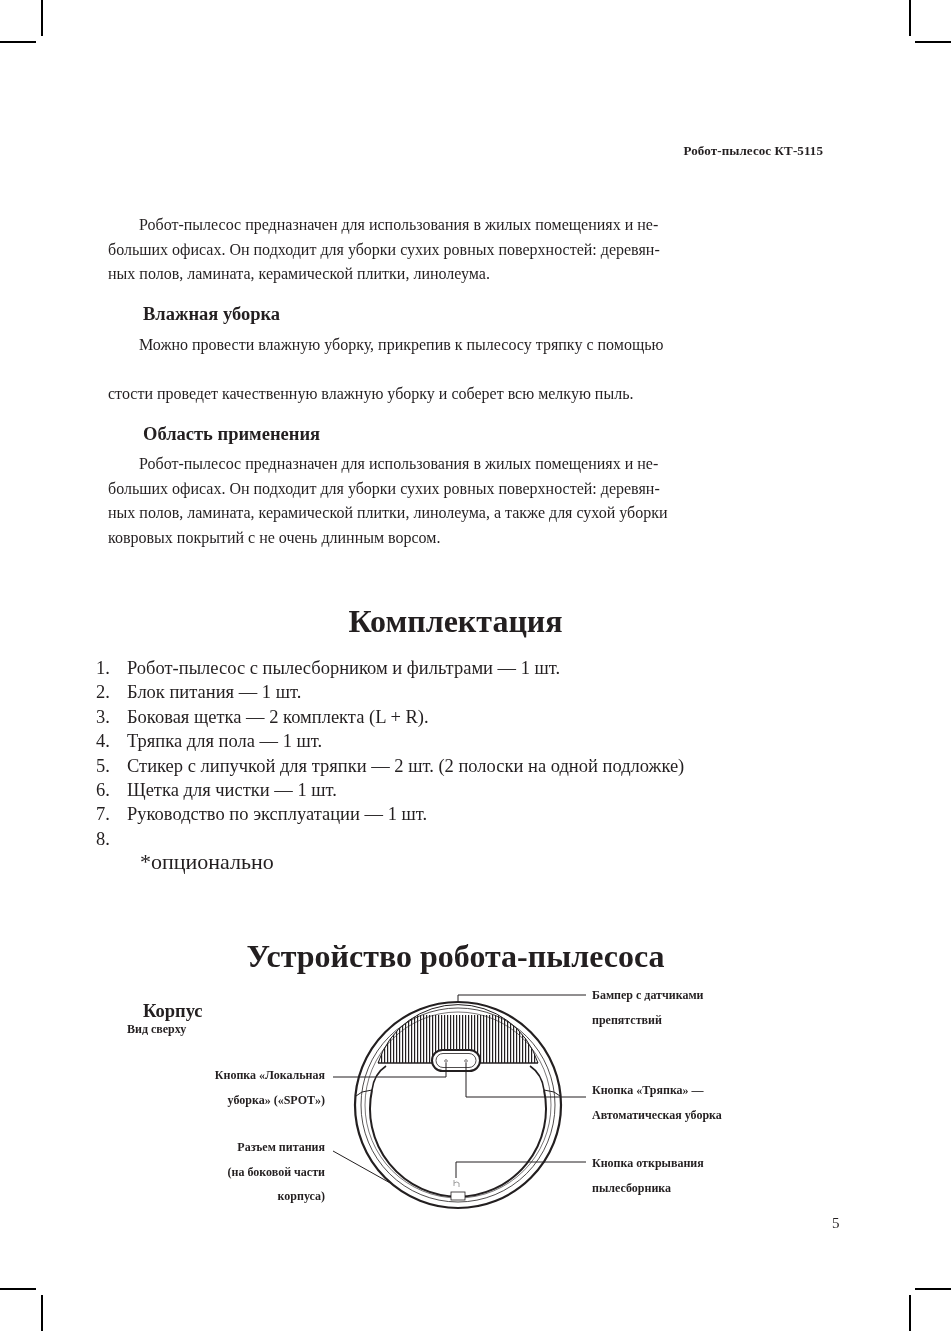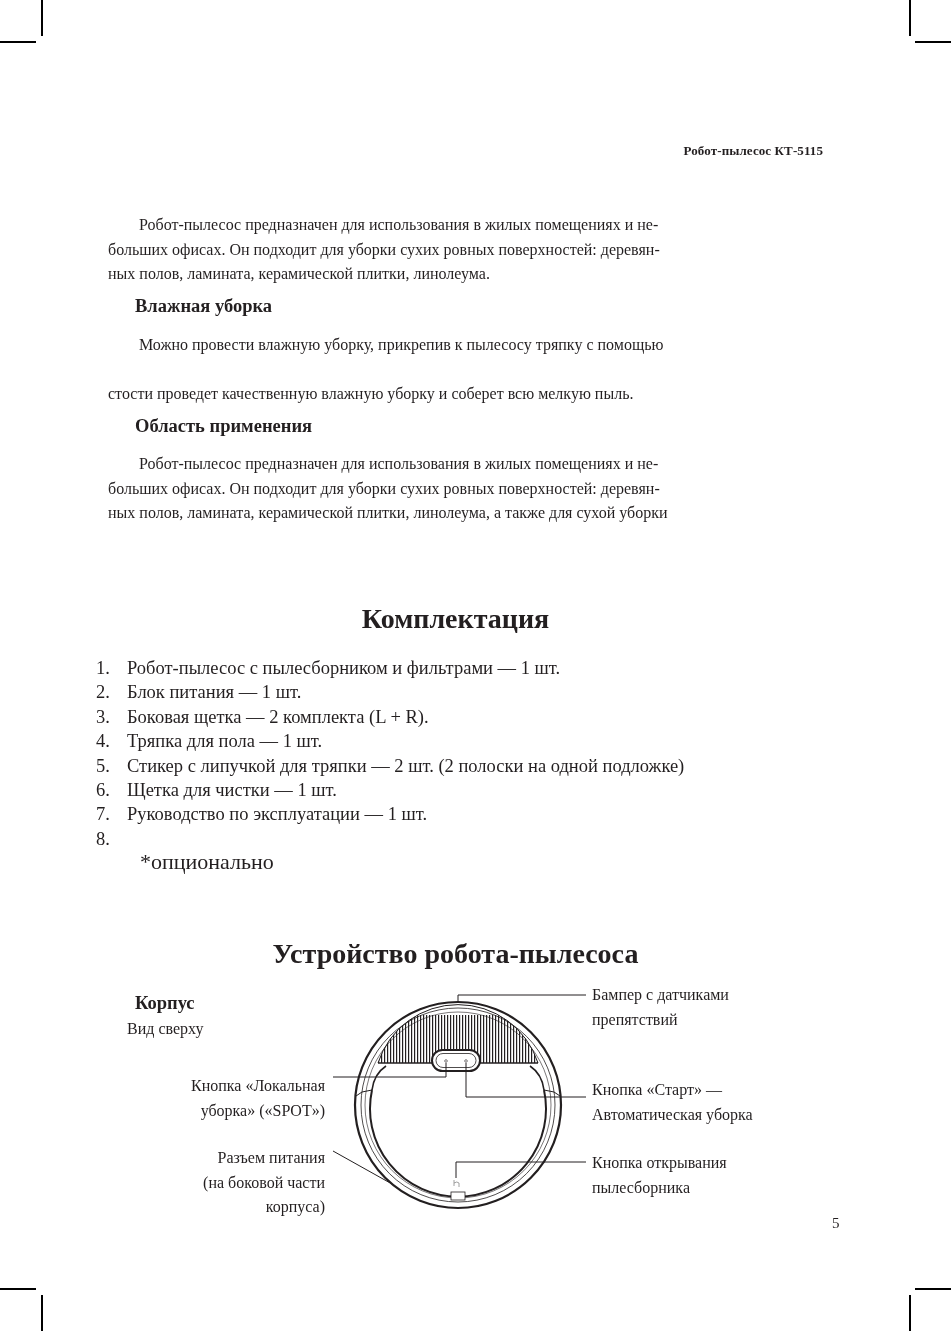--- a/index.html
+++ b/index.html
@@ -13,37 +13,37 @@
     position: absolute; top: 143px; right: 128px;
     font-size: 13px; font-weight: bold; letter-spacing: 0.1px;
   }
   .para {
     position: absolute; left: 96px; width: 720px;
     font-size: 16px; line-height: 24.5px; margin: 12px;
   }
   .para .indent { display: inline-block; width: 31px; }
   .subhead {
     position: absolute; left: 127px;
-    font-size: 18.5px; font-weight: bold; margin: 8px;
+    font-size: 18.5px; font-weight: bold; margin: 16px;
   }
   .section-title {
     position: absolute; left: 0; width: 911px; text-align: center;
-    font-size: 28px; font-weight: bold; margin: 0;
+    font-size: 32px; font-weight: bold; margin: 0;
   }
   .kit-list {
     position: absolute; left: 96px; top: 656px; margin: 0; padding: 0;
     list-style: none; font-size: 18.5px; line-height: 24.4px;
   }
   .kit-list li { display: flex; }
   .kit-list .num { width: 31px; flex: none; }
   .footnote { position: absolute; left: 140px; top: 849px; font-size: 22px; }
   .callout {
-    position: absolute; font-size: 16px; line-height: 24.5px; margin: 0;
+    position: absolute; font-size: 12px; line-height: 24.5px; margin: 0; font-weight: bold;
   }
-  .callout.right-align { text-align: right; margin-top: 11px; }
+  .callout.right-align { text-align: right; }
   .page-num { position: absolute; left: 832px; top: 1215px; font-size: 15px; }
   svg.diagram { position: absolute; left: 0; top: 0; pointer-events: none; }
 </style>
 </head>
 <body>
 
 <div class="crop" style="left:41px;top:0;width:1.5px;height:36px;"></div>
 <div class="crop" style="left:0;top:41px;width:36px;height:1.5px;"></div>
 <div class="crop" style="left:909px;top:0;width:1.5px;height:36px;"></div>
 <div class="crop" style="left:915px;top:41px;width:36px;height:1.5px;"></div>
@@ -65,20 +65,21 @@
   <span class="indent"></span><span>Можно провести влажную уборку, прикрепив к пылесосу тряпку с помощью</span><br>
   <br>
   <span>стости проведет качественную влажную уборку и соберет всю мелкую пыль.</span>
 </p>
 
 <h3 class="subhead" style="top:408px;">Область применения</h3>
 <p class="para" style="top:440px;">
   <span class="indent"></span><span>Робот-пылесос предназначен для использования в жилых помещениях и не-</span><br>
   <span>больших офисах. Он подходит для уборки сухих ровных поверхностей: деревян-</span><br>
   <span>ных полов, ламината, керамической плитки, линолеума, а также для сухой уборки</span><br>
+  <span>ковровых покрытий с не очень длинным ворсом.</span>
 </p>
 
 <h2 class="section-title" style="top:603px;">Комплектация</h2>
 
 <ol class="kit-list">
   <li>
       <span class="num">1.</span>
       <span>Робот-пылесос с пылесборником и фильтрами — 1 шт.</span>
     </li>
   <li>
@@ -124,21 +125,21 @@
   <span>Разъем питания</span><br>
   <span>(на боковой части</span><br>
   <span>корпуса)</span>
 </div>
 
 <div class="callout" style="left:592px;top:983px;">
   <span>Бампер с датчиками</span><br>
   <span>препятствий</span>
 </div>
 <div class="callout" style="left:592px;top:1078px;">
-  <span>Кнопка «Старт» —</span><br>
+  <span>Кнопка «Тряпка» —</span><br>
   <span>Автоматическая уборка</span>
 </div>
 <div class="callout" style="left:592px;top:1151px;">
   <span>Кнопка открывания</span><br>
   <span>пылесборника</span>
 </div>
 
 <svg class="diagram" width="951" height="1331" viewBox="0 0 951 1331">
   <defs>
     <clipPath id="grille-clip">

